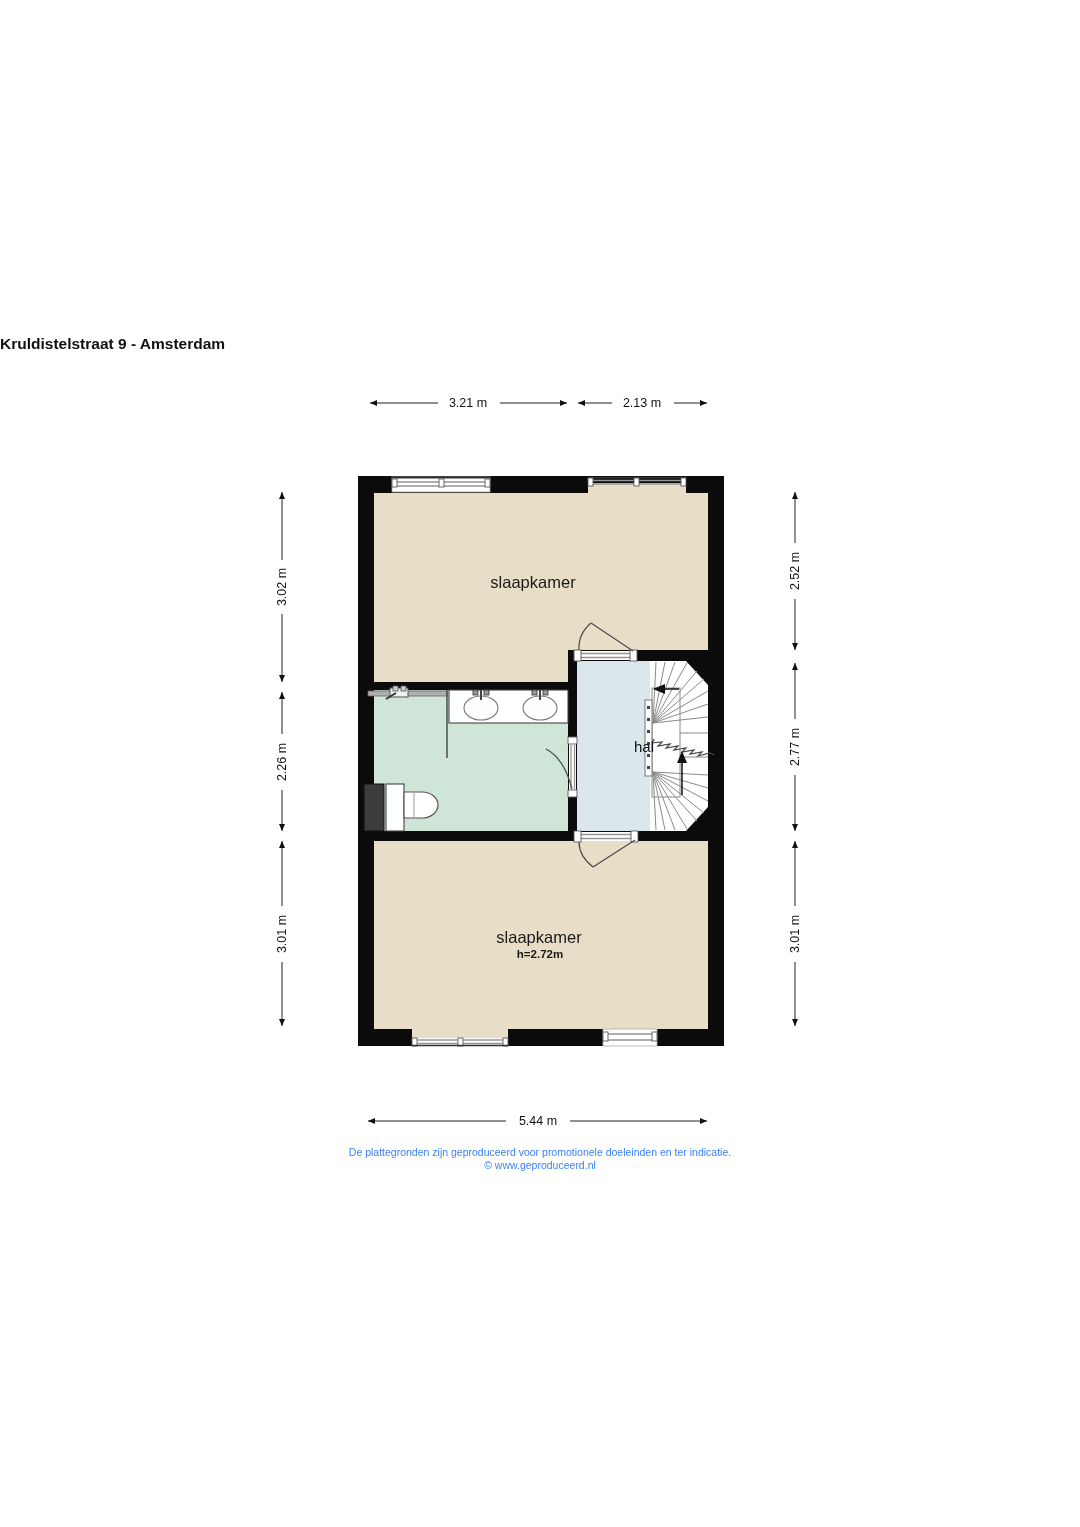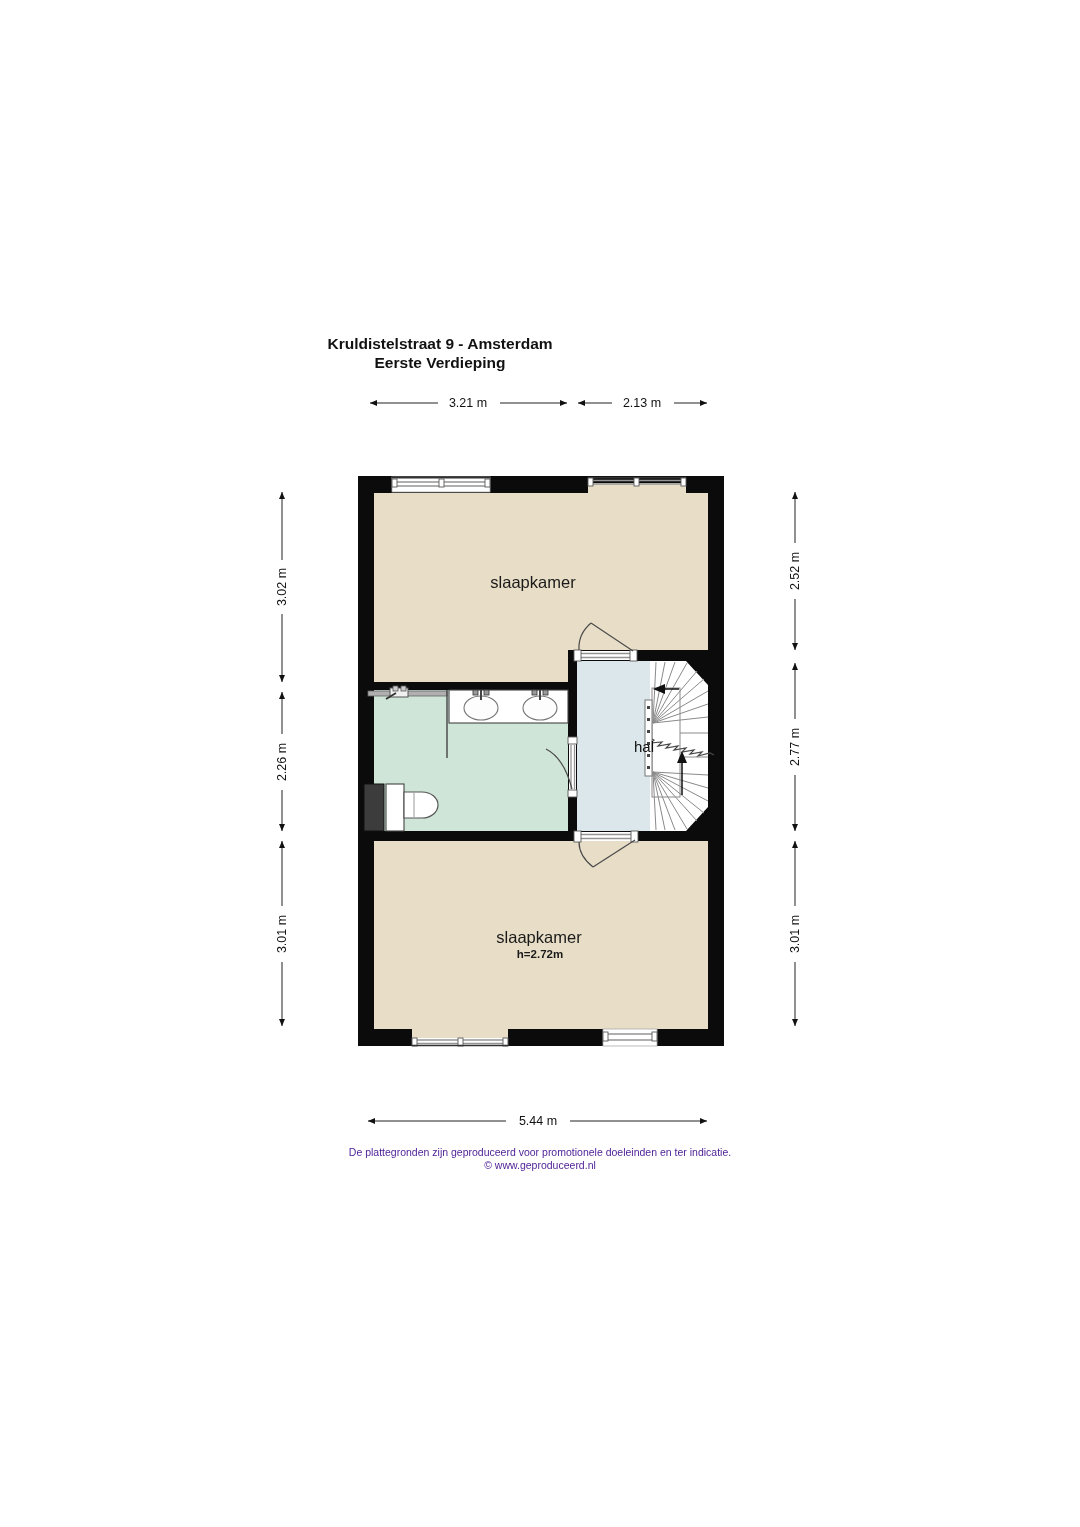--- a/index.html
+++ b/index.html
@@ -1,42 +1,41 @@
 <!DOCTYPE html>
 <html><head>
 <meta charset="utf-8">
 <style>
   html,body{margin:0;padding:0;background:#fff;}
   .page{position:relative;width:1080px;height:1527px;background:#ffffff;overflow:hidden;
         font-family:"Liberation Sans", sans-serif;}
-  .title{position:absolute;top:334px;left:0;width:880px;text-align:center;color:#111;}
+  .title{position:absolute;top:334px;left:0;width:880px;text-align:left;color:#111;}
   .title .t1{font-size:15.5px;font-weight:bold;line-height:19px;}
   .title .t2{font-size:15.5px;font-weight:bold;line-height:19px;}
-  .footer{position:absolute;top:1146px;left:0;width:1080px;text-align:center;color:#4c1d95;}
+  .footer{position:absolute;top:1146px;left:0;width:1080px;text-align:center;color:#3b82f6;}
   .footer div{font-size:10.5px;line-height:12.5px;}
   svg{position:absolute;top:0;left:0;}
   svg text{font-family:"Liberation Sans", sans-serif;}
   .dim{font-size:12.5px;fill:#111;}
   .room{font-size:16.5px;fill:#1a1a1a;}
   .sub{font-size:11.5px;font-weight:600;fill:#1a1a1a;}
   .hal{font-size:15px;fill:#111;}
   .dimline{stroke:#222;stroke-width:1;}
   .tread{stroke:#8a8a8a;stroke-width:1;fill:none;}
   .doorline{stroke:#4a4a4a;stroke-width:1.2;fill:none;}
   .frame{stroke:#949494;stroke-width:1.3;fill:none;}
   .post{fill:#ffffff;stroke:#5a5a5a;stroke-width:0.9;}
 </style>
 </head>
 <body>
 
 <div class="page">
 
   <div class="title">
     <div class="t1">Kruldistelstraat 9 - Amsterdam</div>
-    <div class="t2">Eerste Verdieping</div>
   </div>
 
   <svg width="1080" height="1527" viewBox="0 0 1080 1527">
     <defs>
       <marker id="arr" viewBox="0 0 8 8" markerWidth="8" markerHeight="8" refX="7.5" refY="4" orient="auto" markerUnits="userSpaceOnUse">
         <path d="M0.5,1 L7.5,4 L0.5,7 Z" fill="#111"></path>
       </marker>
     </defs>
 
     <g>

